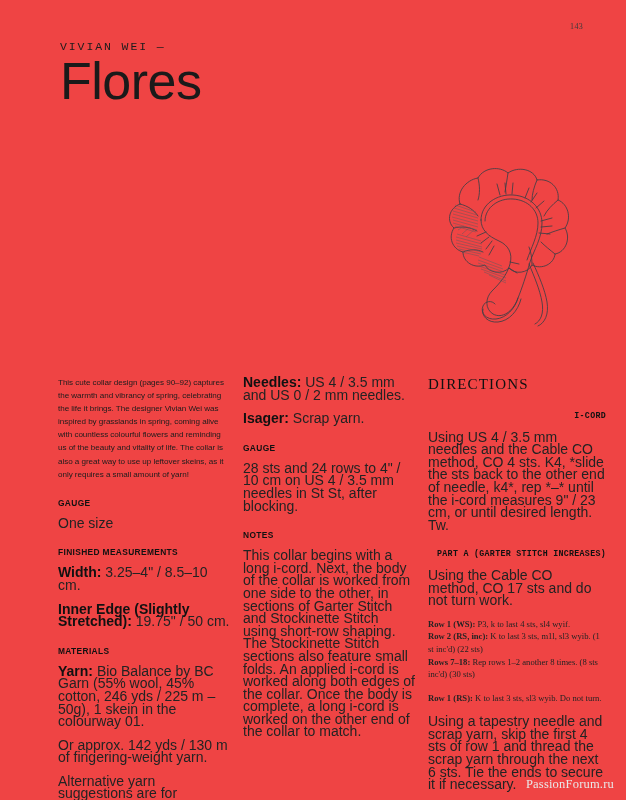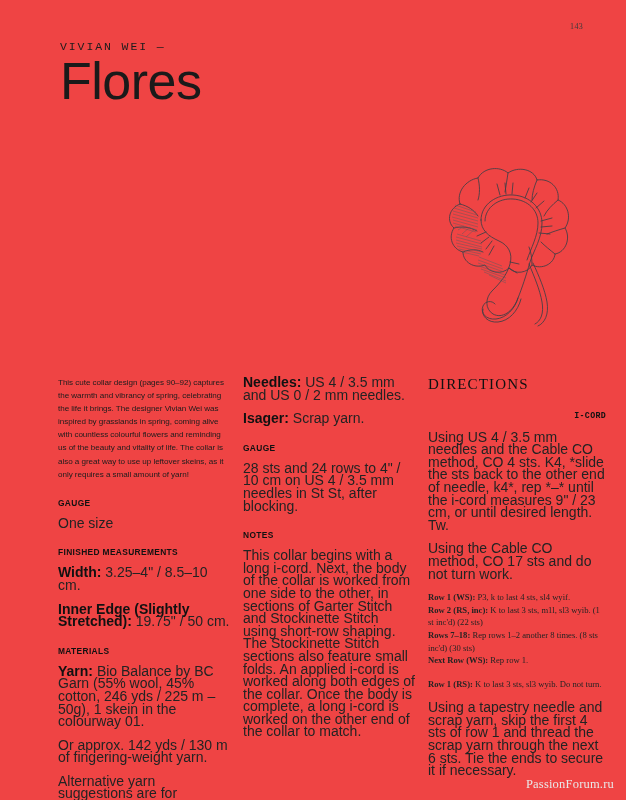--- a/index.html
+++ b/index.html
@@ -284,26 +284,26 @@
       <h2 class="sec-head spaced">NOTES</h2>
       <p class="body-text">This collar begins with a long i-cord. Next, the body of the collar is worked from one side to the other, in sections of Garter Stitch and Stockinette Stitch using short-row shaping. The Stockinette Stitch sections also feature small folds. An applied i-cord is worked along both edges of the collar. Once the body is complete, a long i-cord is worked on the other end of the collar to match.</p>
     </div>
 
     <div class="col col-3">
       <h2 class="directions-head">DIRECTIONS</h2>
 
       <h3 class="sub-head">I-CORD</h3>
       <p class="body-text">Using US 4 / 3.5 mm needles and the Cable CO method, CO 4 sts. K4, *slide the sts back to the other end of needle, k4*, rep *–* until the i-cord measures 9" / 23 cm, or until desired length. Tw.</p>
 
+      <h3 class="sub-head gap">PART A (GARTER STITCH INCREASES)</h3>
       <p class="body-text">Using the Cable CO method, CO 17 sts and do not turn work.</p>
       <div class="rows-block">
         <span class="row-line"><b>Row 1 (WS):</b><span> P3, k to last 4 sts, sl4 wyif.</span></span>
         <span class="row-line"><b>Row 2 (RS, inc):</b><span> K to last 3 sts, m1l, sl3 wyib. (1 st inc'd) (22 sts)</span></span>
         <span class="row-line"><b>Rows 7–18:</b><span> Rep rows 1–2 another 8 times. (8 sts inc'd) (30 sts)</span></span>
-        <span class="row-line"><b>Next Row (WS):</b><span> Rep row 1.</span></span>
       </div>
 
       <div class="rows-block">
         <span class="row-line"><b>Row 1 (RS):</b><span> K to last 3 sts, sl3 wyib. Do not turn.</span></span>
       </div>
       <p class="body-text">Using a tapestry needle and scrap yarn, skip the first 4 sts of row 1 and thread the scrap yarn through the next 6 sts. Tie the ends to secure it if necessary.</p>
     </div>
 
   </div>
 

